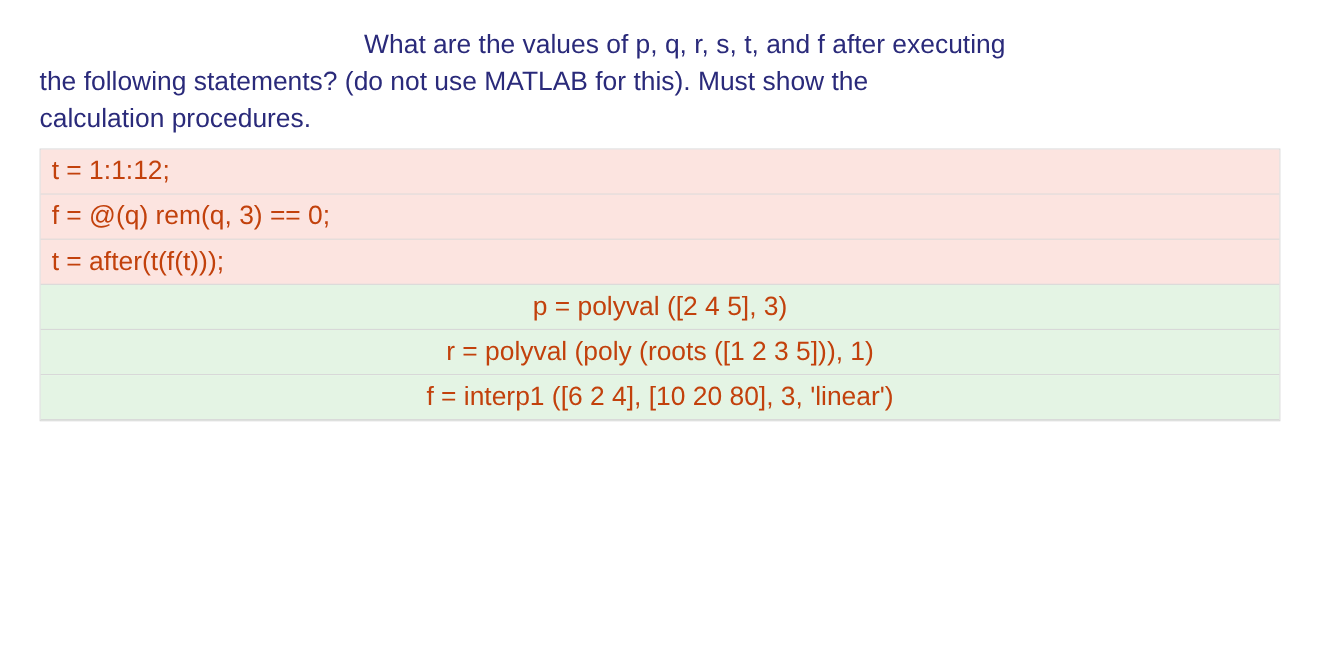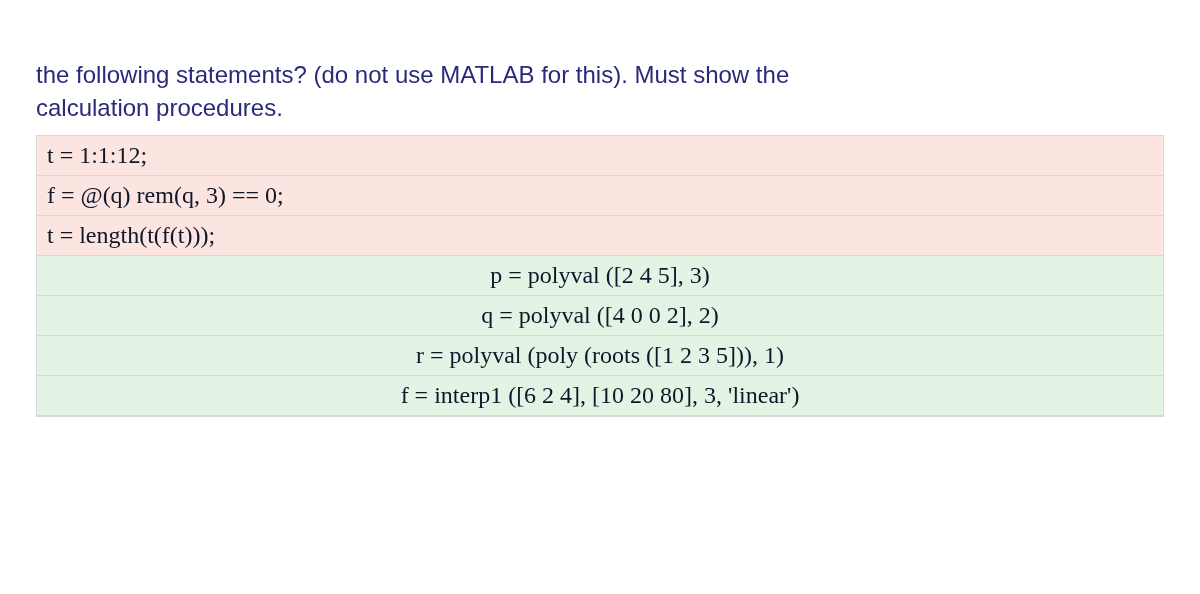--- a/index.html
+++ b/index.html
@@ -28,43 +28,42 @@
       width: 295px;
     }
     .code-table {
       border: 1px solid #d8d8d8;
       border-collapse: collapse;
       width: 100%;
     }
     .code-row {
       border-bottom: 1px solid #d8d8d8;
       padding: 6px 10px 6px 10px;
-      color: #0f172a;
-      font-family: Liberation Serif, serif;
+      color: #c2410c;
+      font-family: Liberation Sans, sans-serif;
     }
     .bg-pink {
       background: #fce4e0;
     }
     .bg-green {
       background: #e4f4e4;
       text-align: center;
     }
   </style>
 </head>
 <body>
 
 <div class="container">
   <div class="question-text">
-    <span class="indent-first"></span><br>
+    <span class="indent-first"></span><span>What are the values of p, q, r, s, t, and f after executing</span><br>
     <span>the following statements? (do not use MATLAB for this). Must show the</span><br>
     <span>calculation procedures.</span>
   </div>
 
   <div class="code-table">
     <div class="code-row bg-pink">t = 1:1:12;</div>
     <div class="code-row bg-pink">f = @(q) rem(q, 3) == 0;</div>
-    <div class="code-row bg-pink">t = length(t(f(t)));</div>
+    <div class="code-row bg-pink">t = after(t(f(t)));</div>
     <div class="code-row bg-green">p = polyval ([2 4 5], 3)</div>
-    <div class="code-row bg-green">q = polyval ([4 0 0 2], 2)</div>
     <div class="code-row bg-green">r = polyval (poly (roots ([1 2 3 5])), 1)</div>
     <div class="code-row bg-green">f = interp1 ([6 2 4], [10 20 80], 3, 'linear')</div>
   </div>
 </div>
 
 </body></html>

